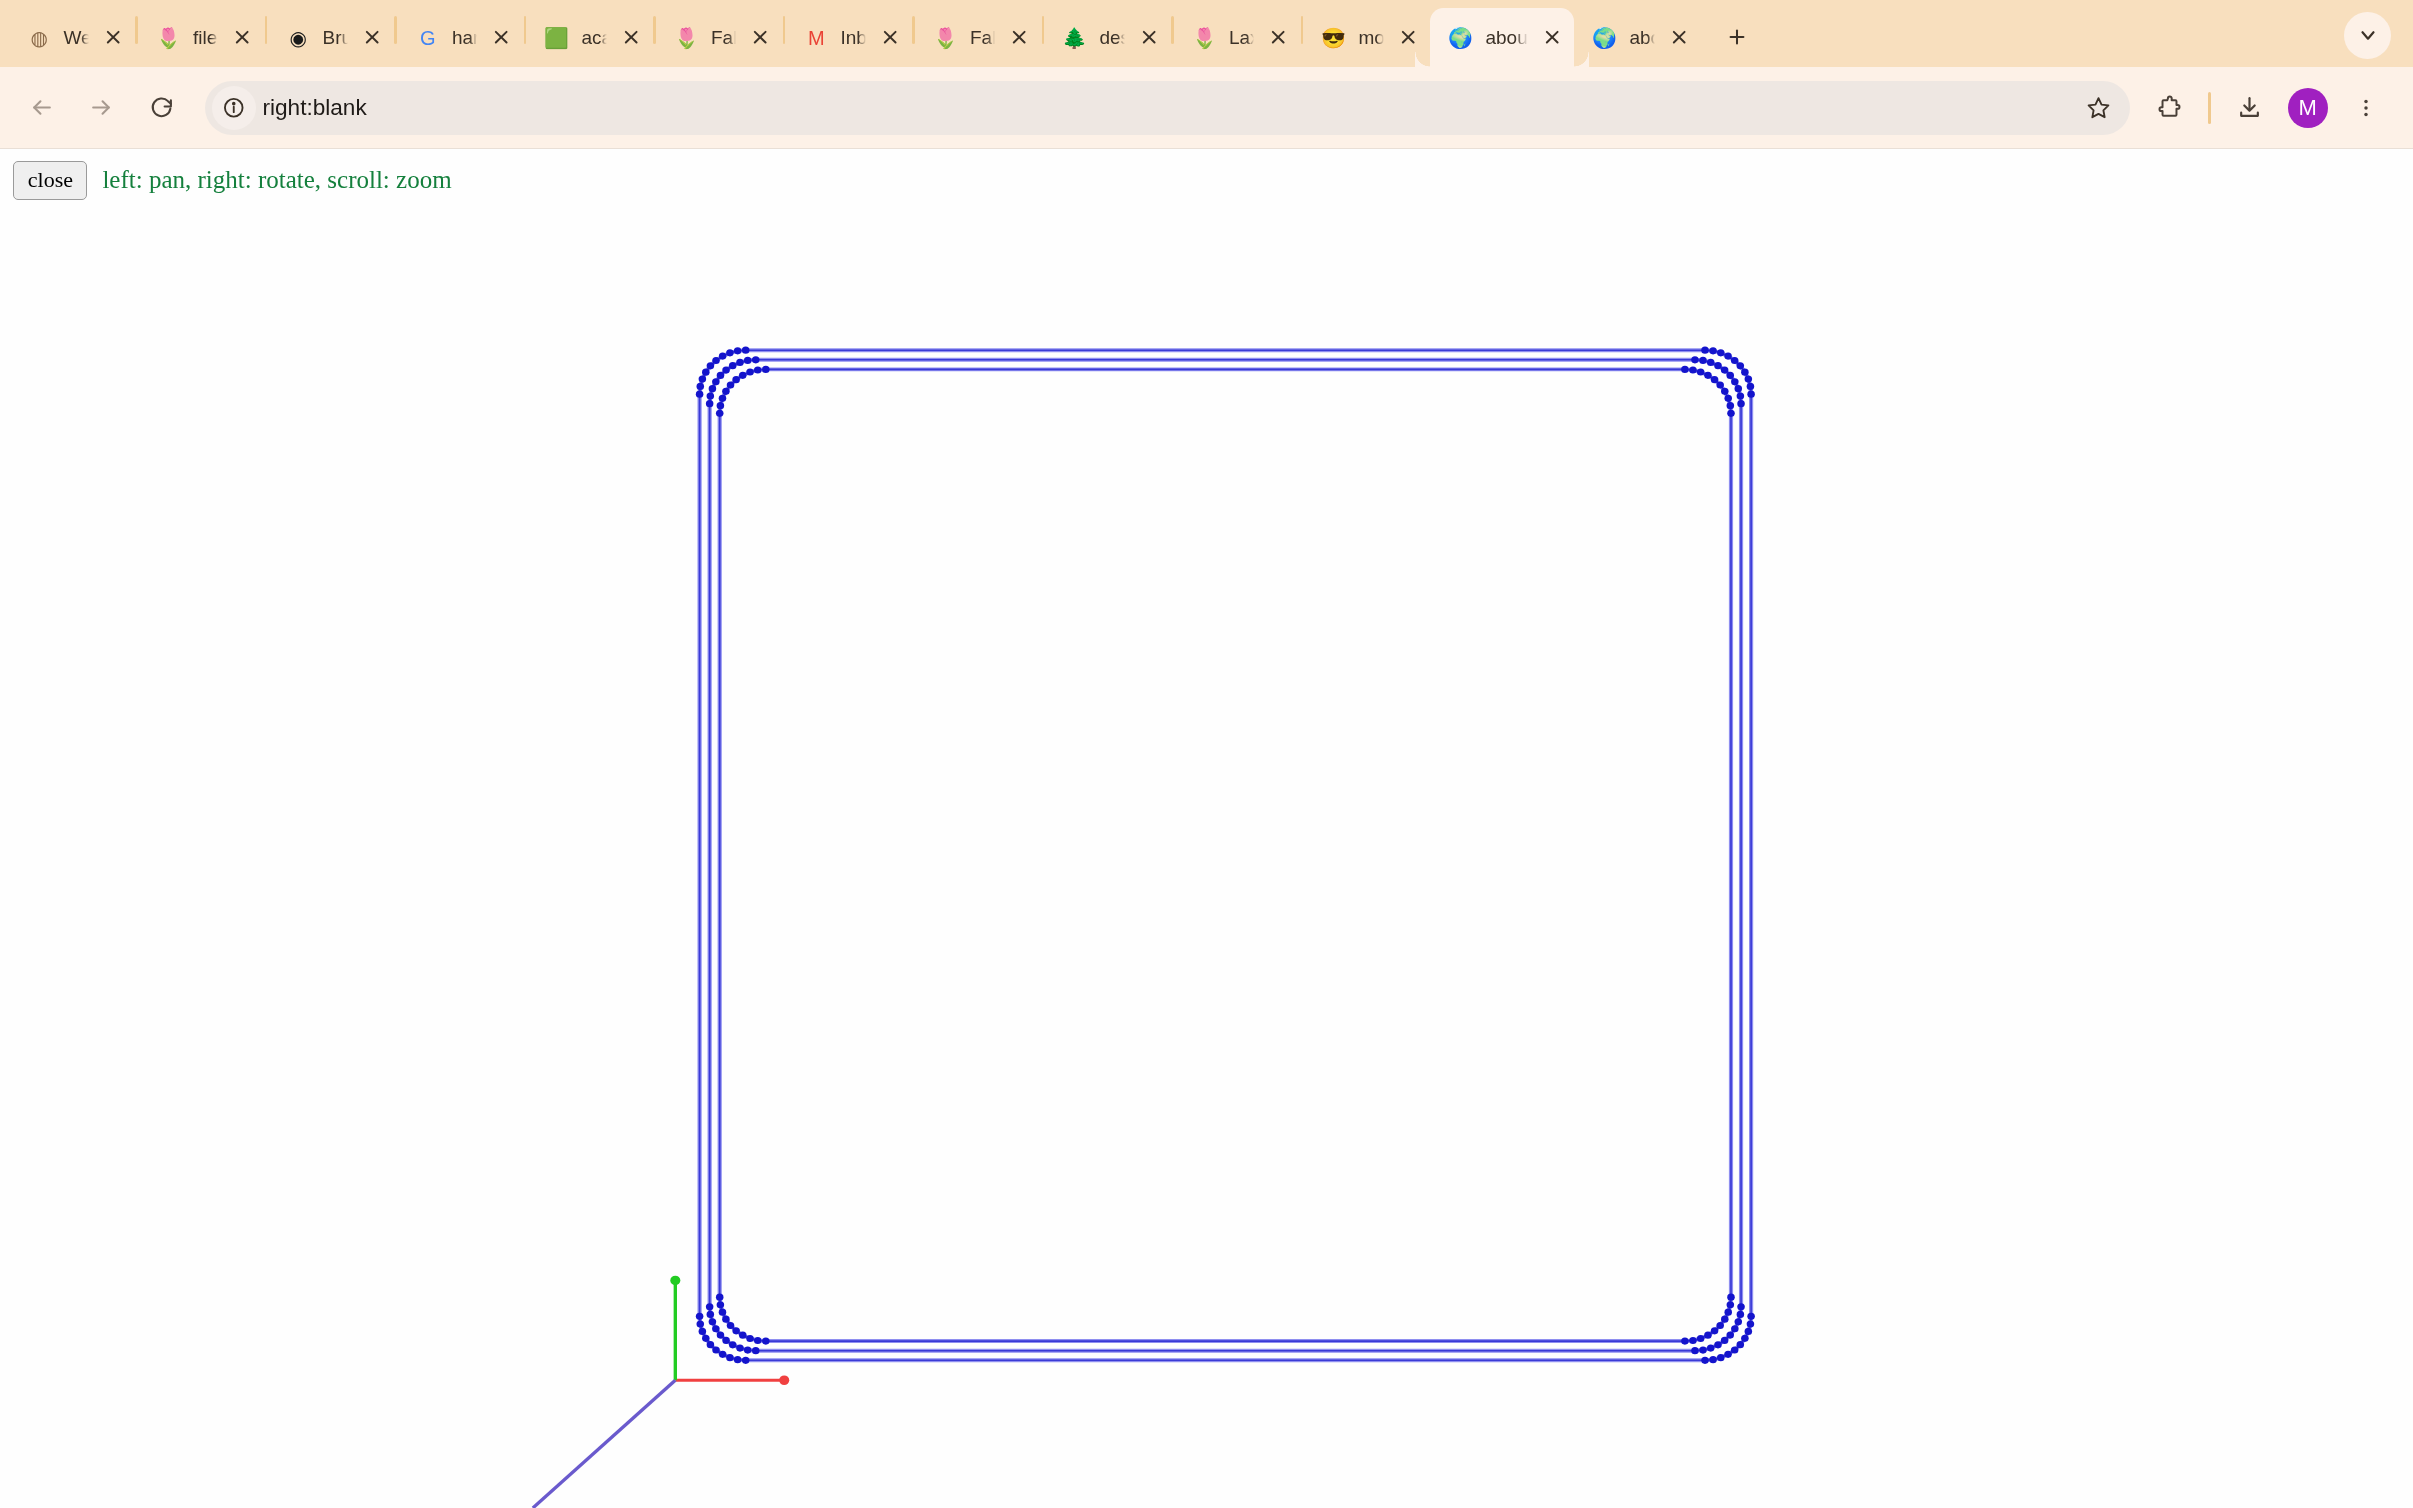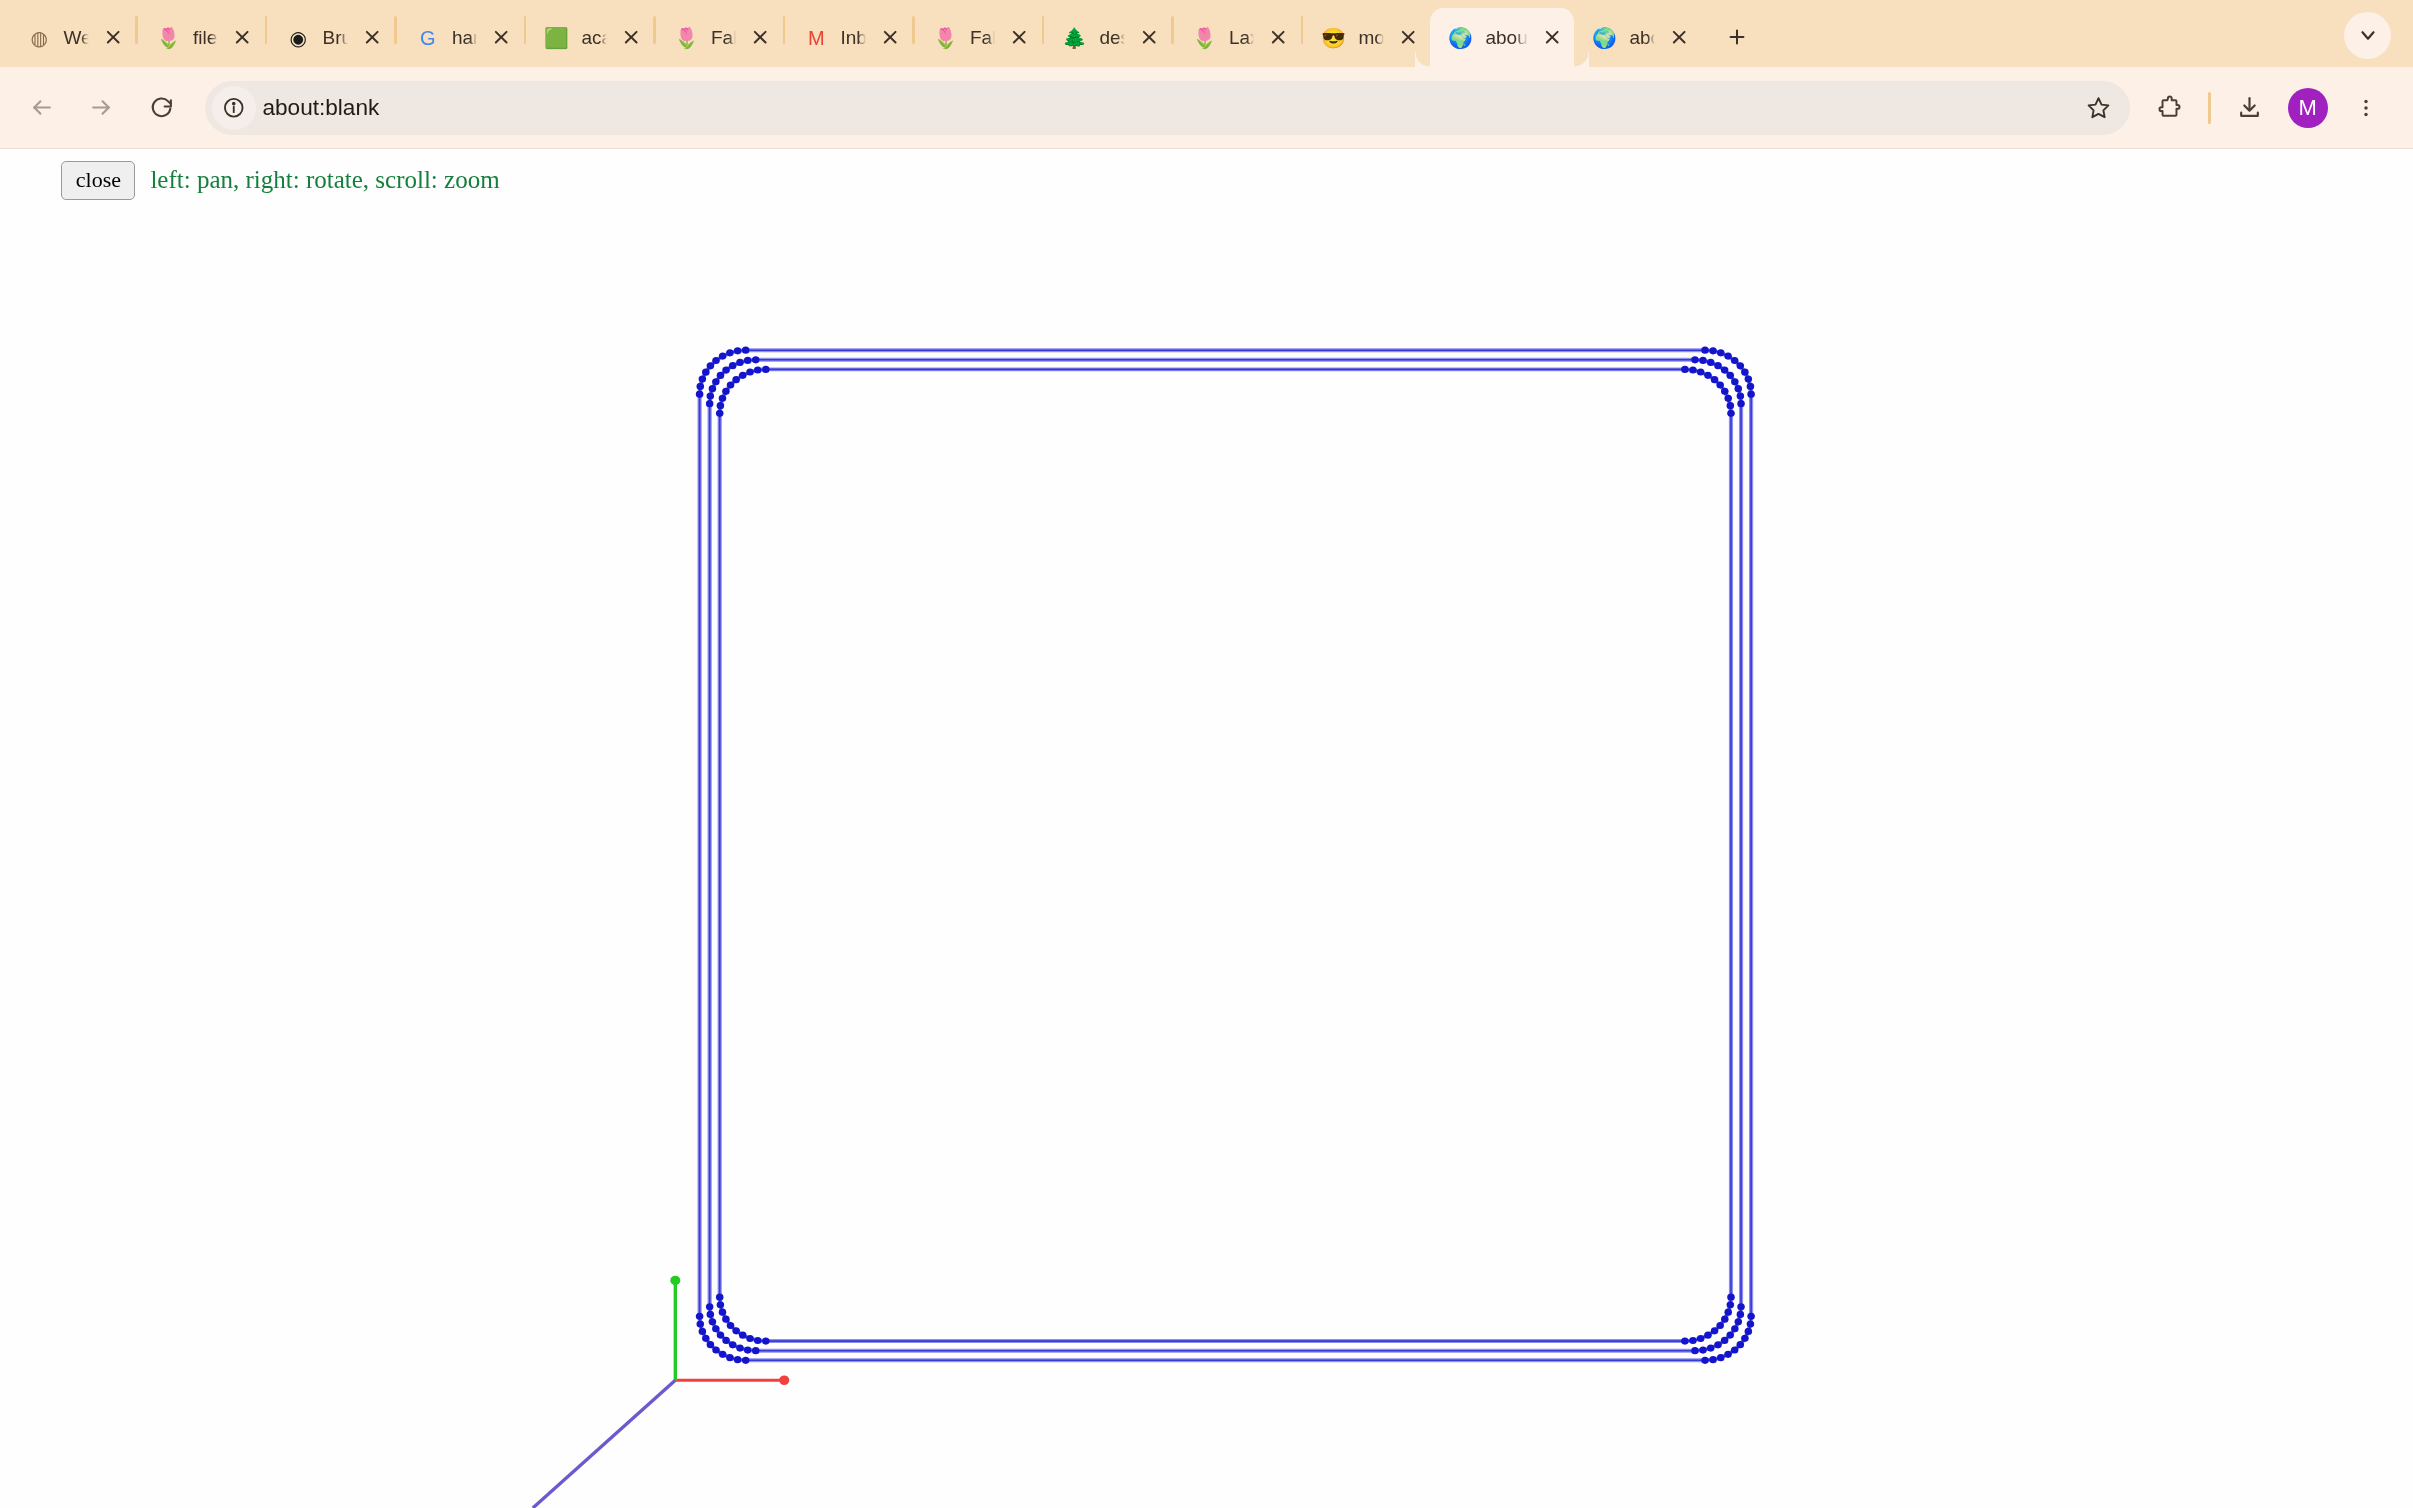--- a/index.html
+++ b/index.html
@@ -178,21 +178,20 @@
   }
   .close-button {
     font-family: "Liberation Serif", serif;
     font-size: 22px;
     padding: 6.7px 13.4px;
     background: #efefef;
     border: 0.8px solid #9a9a9a;
     border-radius: 5px;
     color: #000;
     line-height: 1.1;
-    margin-left: 48px;
   }
   .hint-text {
     font-family: "Liberation Serif", serif;
     font-size: 25px;
     color: #15803d;
   }
   .viewport { position: absolute; inset: 0; }
   .viewport svg { width: 100%; height: 100%; display: block; }
 </style>
 </head>
@@ -378,21 +377,21 @@
     </div>
 
     <div class="omnibox">
       <div class="omnibox-icon">
         <svg width="23.5" height="23.5" viewBox="0 0 24 24" fill="none" stroke="currentColor" stroke-width="1.9" stroke-linecap="round">
           <circle cx="12" cy="12" r="9"></circle>
             <line x1="12" y1="11" x2="12" y2="16.5"></line>
             <circle cx="12" cy="7.8" r="0.9" fill="currentColor"></circle>
         </svg>
       </div>
-      <div class="omnibox-url" title="Search Google or type a URL">about:blank</div>
+      <div class="omnibox-url" title="Search Google or type a URL">right:blank</div>
       <div class="omnibox-star">
         <svg width="25" height="25" viewBox="0 0 24 24" fill="none" stroke="currentColor" stroke-width="1.8" stroke-linejoin="round">
           <polygon points="12 3 14.9 9.2 21.5 10 16.7 14.7 17.9 21.3 12 18.1 6.1 21.3 7.3 14.7 2.5 10 9.1 9.2"></polygon>
         </svg>
       </div>
     </div>
 
     <div class="nav-btn">
       <svg width="25" height="25" viewBox="0 0 24 24" fill="none" stroke="currentColor" stroke-width="1.9" stroke-linejoin="round">
         <path d="M10.5 3.2a1.8 1.8 0 0 1 3.6 0V5h3.6a1 1 0 0 1 1 1v3.6h1.1a1.8 1.8 0 0 1 0 3.6H18.7V19a1 1 0 0 1-1 1H6.3a1 1 0 0 1-1-1v-3.6H4.2a1.8 1.8 0 0 1 0-3.6h1.1V6a1 1 0 0 1 1-1h3.6z"></path>

